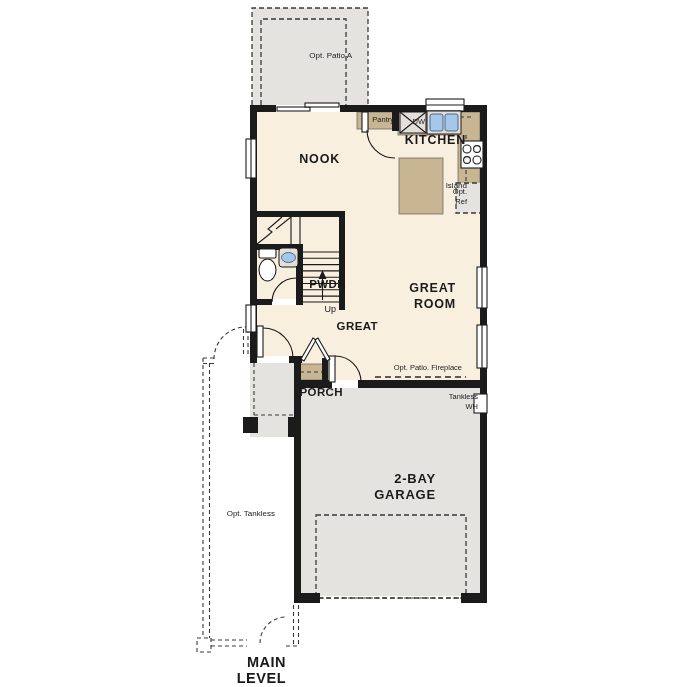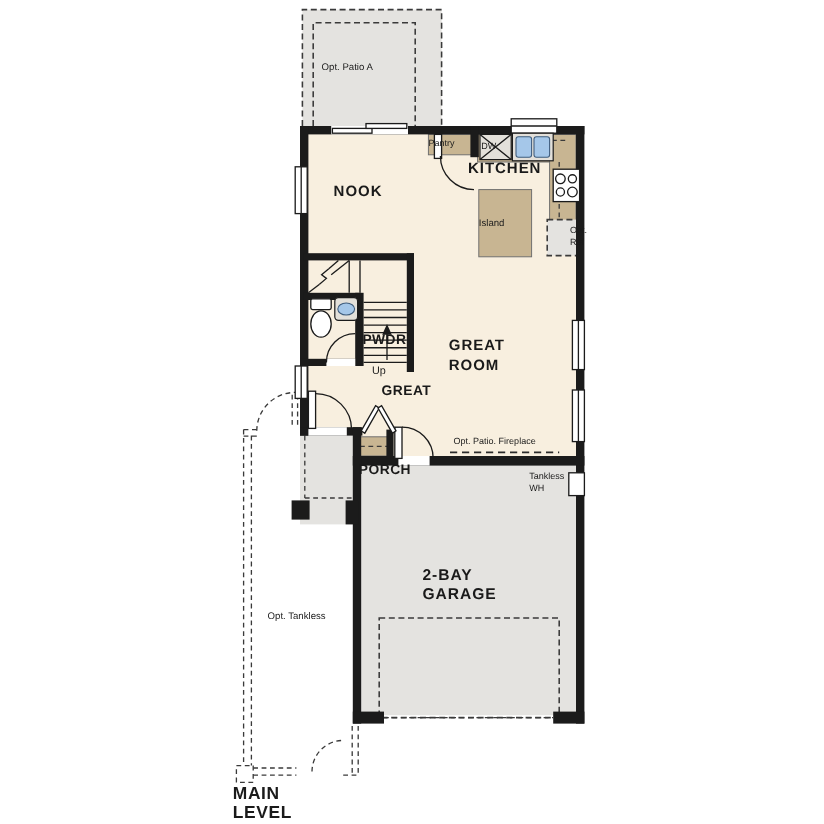--- a/index.html
+++ b/index.html
@@ -1,21 +1,21 @@
 <!DOCTYPE html>
 <html style="--wall: #1b1b1b; --floor: #f8efdf; --concrete: #e4e3e0; --counter: #c8b592; --blue: #a5c7e9;"><head>
 <meta charset="utf-8">
 <style>
   html,body{margin:0;padding:0;background:#fff;}
   #plan{
     position:relative;width:687px;height:687px;background:#fff;overflow:hidden;
     font-family:"Liberation Sans","DejaVu Sans",sans-serif;color:#1a1a1a;
   }
   #plan svg{position:absolute;left:0;top:0;}
-  .lbl{position:absolute;text-align:left;white-space:normal;color:#1a1a1a;}
+  .lbl{position:absolute;text-align:right;white-space:normal;color:#1a1a1a;}
   .room{font-weight:bold;font-size:12.5px;letter-spacing:.8px;line-height:15.5px;}
   .room-sm{font-weight:bold;font-size:11.5px;letter-spacing:.4px;margin-left:48px;}
   .tiny{font-size:8px;line-height:1.3;}
   .tiny7{font-size:7.5px;line-height:1.3;}
   .title{font-weight:bold;font-size:14.5px;letter-spacing:.5px;}
   
   .wallF{fill:var(--wall);}
   .floorF{fill:var(--floor);}
   .concF{fill:var(--concrete);}
   .counterF{fill:var(--counter);stroke:#6d6d6d;stroke-width:.8;}
@@ -197,21 +197,21 @@
     <rect x="474" y="394" width="13" height="19" class="fix"></rect>
   </g>
 </svg>
 
   <div class="lbl tiny" style="left:268px;top:51px;width:84px;">Opt. Patio A</div>
   <div class="lbl room" style="left:278px;top:152px;width:62px;">NOOK</div>
   <div class="lbl tiny7" style="left:357px;top:115px;width:37px;">Pantry</div>
   <div class="lbl tiny7" style="left:401px;top:117px;width:24px;">DW</div>
   <div class="lbl room" style="left:390px;top:133px;width:76px;">KITCHEN</div>
   <div class="lbl tiny" style="left:399px;top:181px;width:68px;">Island</div>
-  <div class="lbl tiny7" style="left:475px;top:187px;width:26px;">Opt. Ref</div>
+  <div class="lbl tiny7" style="left:441px;top:187px;width:26px;">Opt. Ref</div>
   <div class="lbl room" style="left:374px;top:281px;width:82px;">GREAT ROOM</div>
   <div class="lbl room-sm" style="left:254px;top:278px;width:44px;">PWDR</div>
   <div class="lbl" style="left:310px;top:304px;width:26px;font-size:9px;">Up</div>
   <div class="lbl room-sm" style="left:270px;top:320px;width:60px;">GREAT</div>
   <div class="lbl room-sm" style="left:251px;top:386px;width:44px;">PORCH</div>
   <div class="lbl tiny7" style="left:378px;top:363px;width:84px;">Opt. Patio. Fireplace</div>
   <div class="lbl tiny7" style="left:441px;top:392px;width:37px;">Tankless WH</div>
   <div class="lbl room" style="left:352px;top:471px;width:84px;font-size:13px;">2-BAY GARAGE</div>
   <div class="lbl tiny" style="left:223px;top:509px;width:52px;">Opt. Tankless</div>
   <div class="lbl title" style="left:194px;top:654px;width:92px;">MAIN LEVEL</div>

